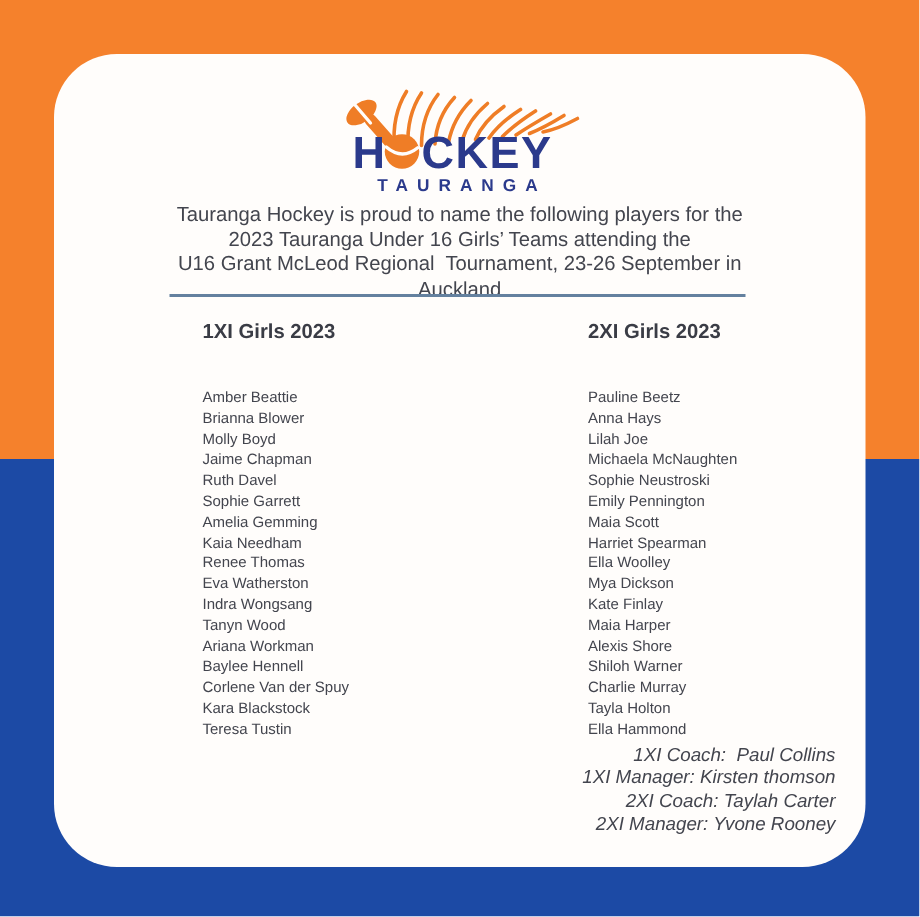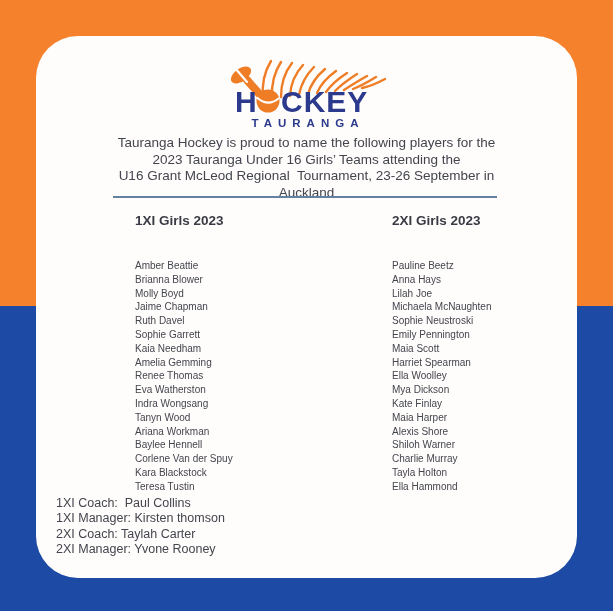--- a/index.html
+++ b/index.html
@@ -25,22 +25,22 @@
             font-weight:bold; font-size:11.5px; letter-spacing:6px;}
   .title{position:absolute; left:20px; top:99px; width:501px; text-align:center;
          font-size:13.5px; line-height:16.5px; color:var(--text);}
   .title-line{white-space:pre-wrap;}
   .rule{position:absolute; left:77px; top:160px; width:384px; height:2px; background:var(--rule);}
   .col{position:absolute; top:176px;margin-left:20px;}
   .col1{left:79px;}
   .col2{left:336px;}
   .team-header{font-size:13.5px; font-weight:bold; color:#3A3C45; line-height:17px; margin-bottom:30px;}
   .player{font-size:10px; line-height:13.8px; white-space:pre;}
-  .staff{position:absolute; left:20px; top:460px; width:501px; text-align:left;
-         font-size:12.5px; line-height:15.4px;}
+  .staff{position:absolute; left:20px; top:460px; width:501px; text-align:right;
+         font-size:12.5px; line-height:15.4px;font-style:italic;}
   .staff-line{white-space:pre-wrap;}
 </style>
 </head>
 <body>
 
 <div class="canvas">
   <div class="bg-top"></div>
   <div class="bg-bottom"></div>
 
   <div class="card">
@@ -87,22 +87,22 @@
 
     <div class="col col1">
       <div class="team-header">1XI Girls 2023</div>
       <div class="players">
           <div class="player">Amber Beattie</div>
           <div class="player">Brianna Blower</div>
           <div class="player">Molly Boyd</div>
           <div class="player">Jaime Chapman</div>
           <div class="player">Ruth Davel</div>
           <div class="player">Sophie Garrett</div>
+          <div class="player">Amelia Gemming</div>
           <div class="player">Kaia Needham</div>
-          <div class="player">Amelia Gemming</div>
           <div class="player">Renee Thomas</div>
           <div class="player">Eva Watherston</div>
           <div class="player">Indra Wongsang</div>
           <div class="player">Tanyn Wood</div>
           <div class="player">Ariana Workman</div>
           <div class="player">Baylee Hennell</div>
           <div class="player">Corlene Van der Spuy</div>
           <div class="player">Kara Blackstock</div>
           <div class="player">Teresa Tustin</div>
         </div>

